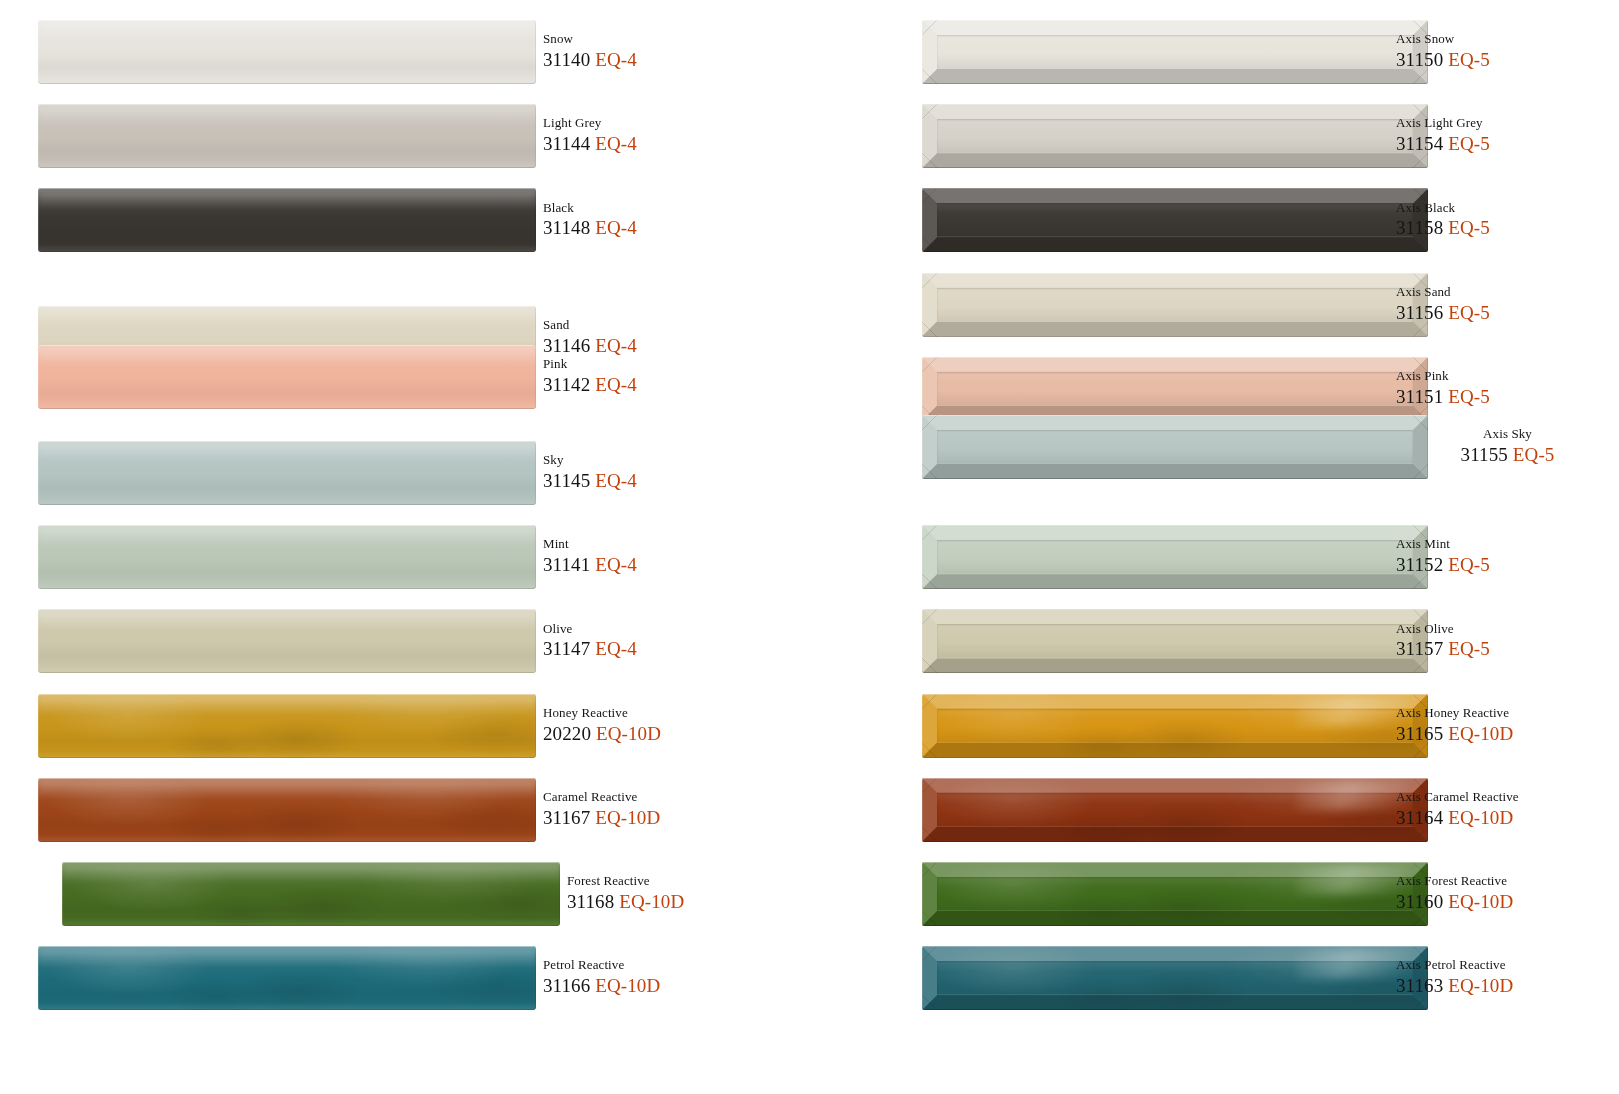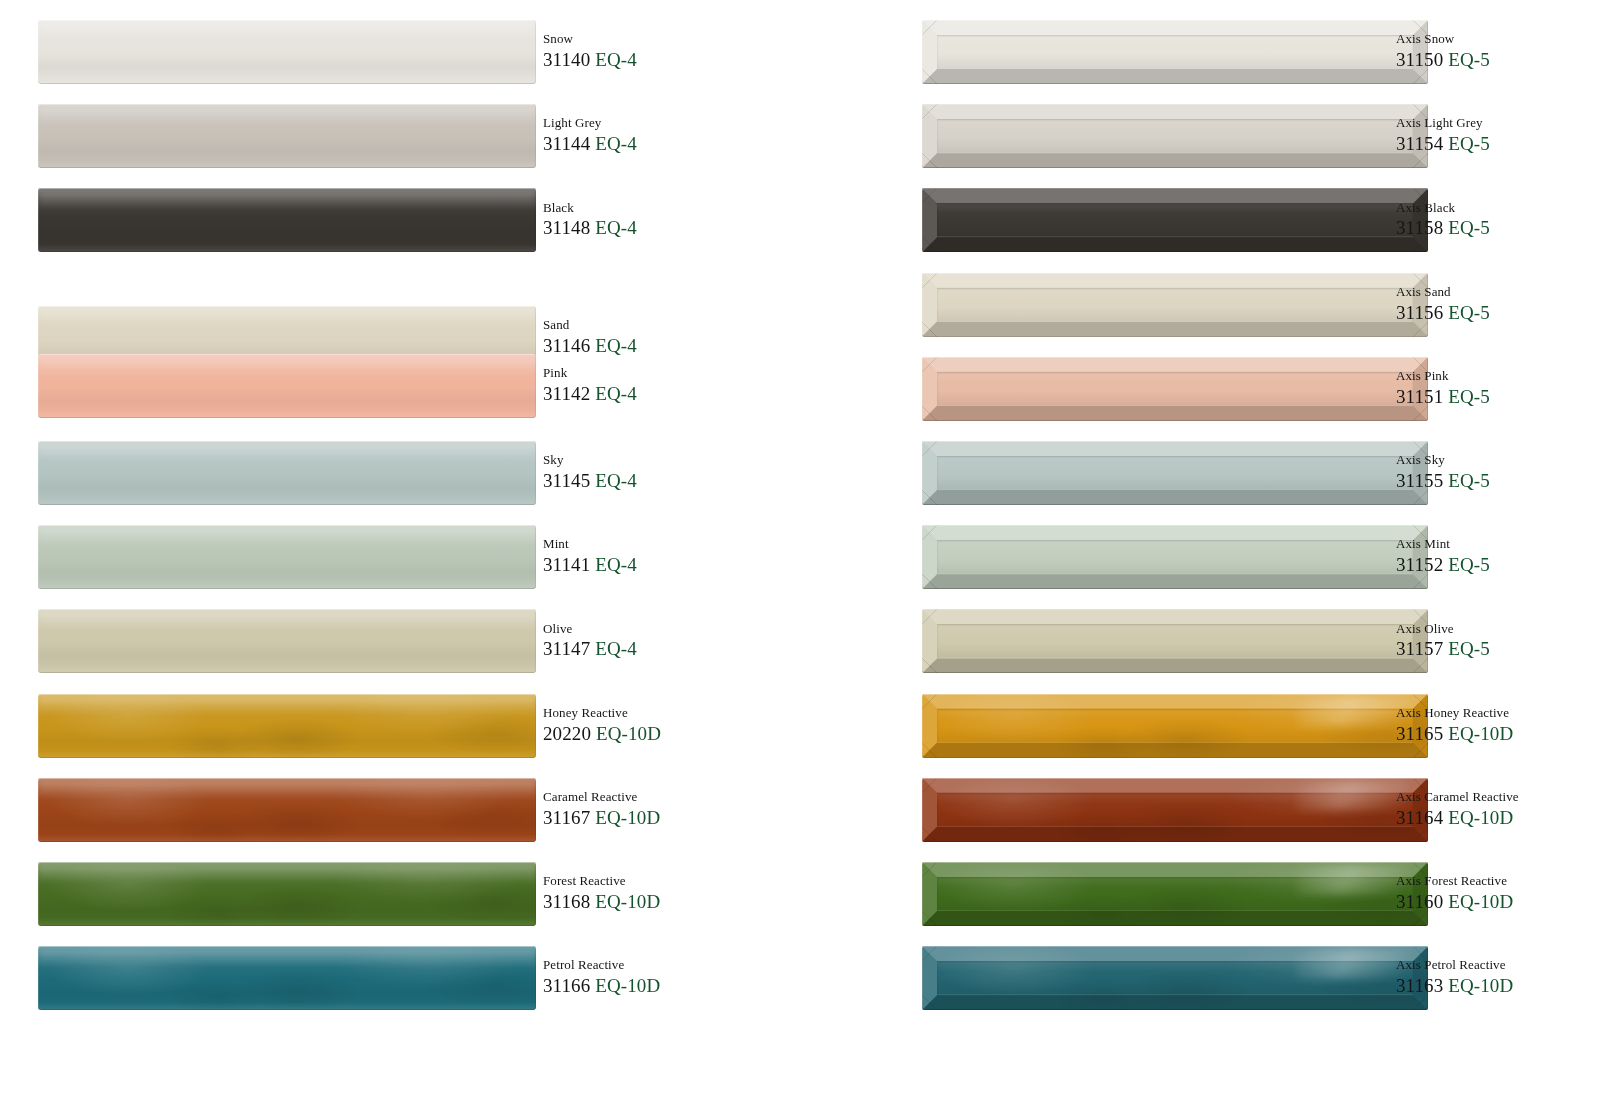--- a/index.html
+++ b/index.html
@@ -190,21 +190,21 @@
     color: #151515;
     letter-spacing: 0.1px;
   }
   .label .codeline {
     font-size: 19px;
     line-height: 1.30;
     color: #151515;
     letter-spacing: 0.1px;
   }
   .label .codeline .series {
-    color: #14532d;
+    color: #c2410c;
     margin-left: 5px;
   }
 </style>
 </head>
 <body>
 
 <div id="catalog">
   <div class="column" id="column-left">
       <div class="swatch-row" style="top: 20px;">
         <div class="tile flat" style="background-color: rgb(230, 227, 221);">
@@ -243,21 +243,21 @@
         <div class="tile flat" style="background-color: rgb(221, 213, 192);">
           <div class="sheen"></div>
           <div class="gloss-band"></div>
           <div class="edge"></div>
         </div>
         <div class="label">
           <div class="name">Sand</div>
           <div class="codeline"><span>31146</span><span class="series">EQ-4</span></div>
         </div>
       </div>
-      <div class="swatch-row" style="top: 354px;">
+      <div class="swatch-row" style="top: 345px;">
         <div class="tile flat" style="background-color: rgb(240, 179, 156);">
           <div class="sheen"></div>
           <div class="gloss-band"></div>
           <div class="edge"></div>
         </div>
         <div class="label">
           <div class="name">Pink</div>
           <div class="codeline"><span>31142</span><span class="series">EQ-4</span></div>
         </div>
       </div>
@@ -311,21 +311,21 @@
           <div class="sheen"></div>
           <div class="gloss-band"></div>
           <div class="mottle"></div>
           <div class="edge"></div>
         </div>
         <div class="label">
           <div class="name">Caramel Reactive</div>
           <div class="codeline"><span>31167</span><span class="series">EQ-10D</span></div>
         </div>
       </div>
-      <div class="swatch-row" style="top: 862px;">
+      <div class="swatch-row" style="top: 862px; margin-left: 24px;">
         <div class="tile flat reactive" style="background-color: rgb(70, 107, 33);">
           <div class="sheen"></div>
           <div class="gloss-band"></div>
           <div class="mottle"></div>
           <div class="edge"></div>
         </div>
         <div class="label">
           <div class="name">Forest Reactive</div>
           <div class="codeline"><span>31168</span><span class="series">EQ-10D</span></div>
         </div>
@@ -412,21 +412,21 @@
           <div class="bv bv-bottom"></div>
           <div class="inner"></div>
           <div class="mitre"></div>
           <div class="edge"></div>
         </div>
         <div class="label">
           <div class="name">Axis Pink</div>
           <div class="codeline"><span>31151</span><span class="series">EQ-5</span></div>
         </div>
       </div>
-      <div class="swatch-row" style="top: 441px;">
+      <div class="swatch-row" style="top: 415px; text-align: center;">
         <div class="tile bevel" style="background-color: rgb(183, 198, 194);">
           <div class="bv bv-top"></div>
           <div class="bv bv-left"></div>
           <div class="bv bv-right"></div>
           <div class="bv bv-bottom"></div>
           <div class="inner"></div>
           <div class="mitre"></div>
           <div class="edge"></div>
         </div>
         <div class="label">

